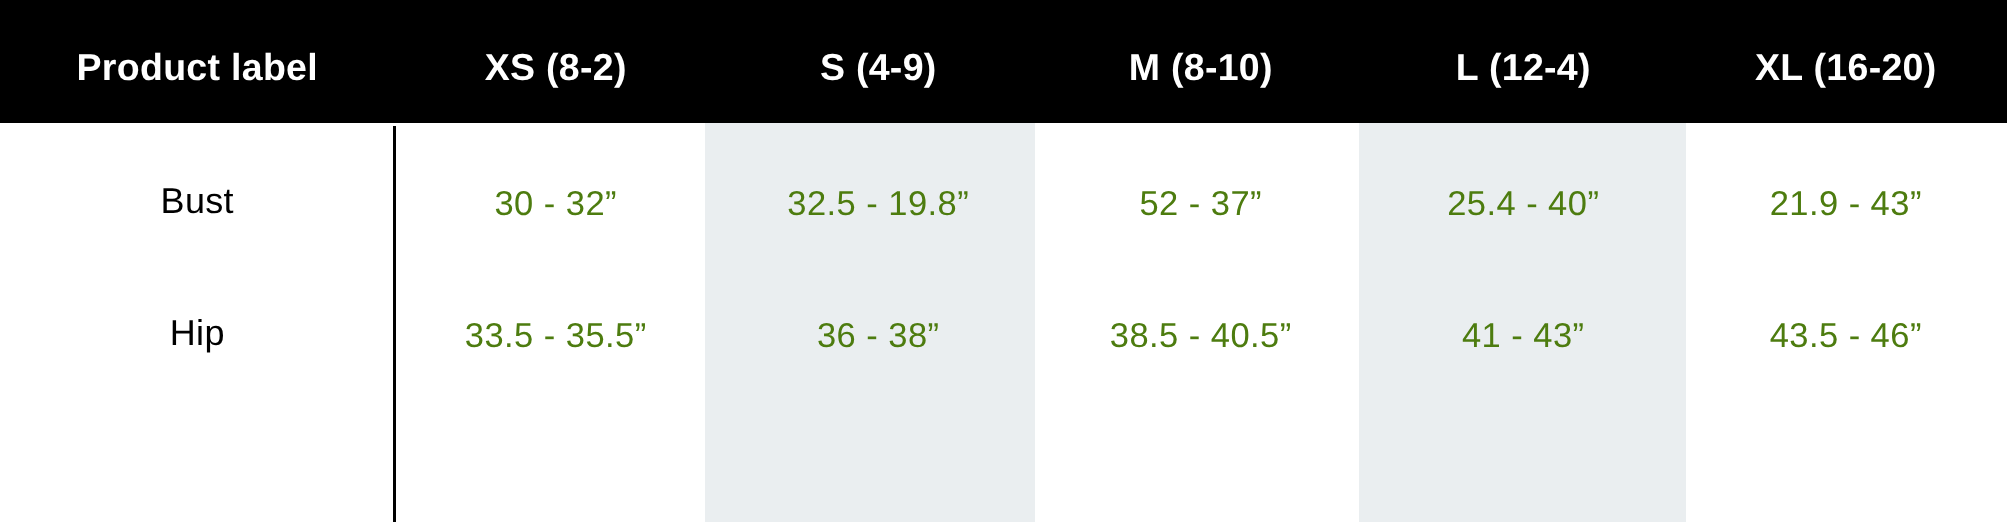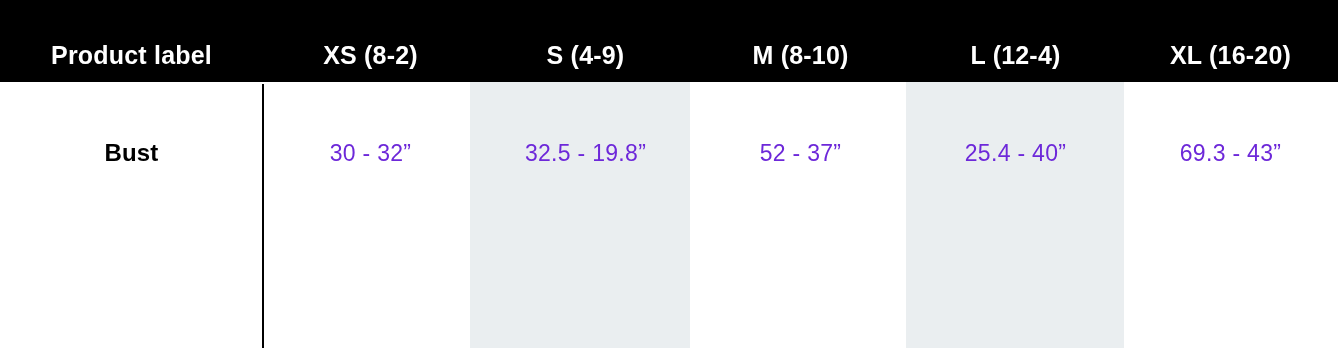--- a/index.html
+++ b/index.html
@@ -63,47 +63,47 @@
     position: relative;
     border-collapse: collapse;
     width: 1338px;
     table-layout: fixed;
   }
   table.chart col.c-label { width: 263px; }
   table.chart col.c-size  { width: 215px; }
 
   thead th {
     height: 82px;
-    padding: 14px;
+    padding: 4px;
     color: #ffffff;
     background: transparent;
     font-size: 25px;
     font-weight: bold;
     letter-spacing: 0.2px;
     font-stretch: condensed;
     text-align: center;
     vertical-align: middle;
     white-space: nowrap;
   }
 
   tbody td {
     height: 90px;
     padding: 0;
     background: transparent;
     text-align: center;
     vertical-align: middle;
     white-space: nowrap;
-    color: #6d28d9;
+    color: #4d7c0f;
     font-size: 23px;
     font-weight: 400;
     font-stretch: condensed;
     letter-spacing: 0.3px;
   }
   tbody td.row-label {
-    font-weight: bold;
+    font-weight: normal;
     font-size: 24px;
     color: #000000;
     letter-spacing: 0.2px;
   }
   tbody tr:last-child td { height: 86px; }
 </style>
 </head>
 <body>
 
 <div id="size-chart">
@@ -135,18 +135,26 @@
         <th>XL (16-20)</th>
       </tr>
     </thead>
     <tbody>
       <tr>
         <td class="row-label">Bust</td>
         <td>30 - 32”</td>
         <td>32.5 - 19.8”</td>
         <td>52 - 37”</td>
         <td>25.4 - 40”</td>
-        <td>69.3 - 43”</td>
+        <td>21.9 - 43”</td>
+      </tr>
+      <tr>
+        <td class="row-label">Hip</td>
+        <td>33.5 - 35.5”</td>
+        <td>36 - 38”</td>
+        <td>38.5 - 40.5”</td>
+        <td>41 - 43”</td>
+        <td>43.5 - 46”</td>
       </tr>
     </tbody>
   </table>
 
 </div>
 
 </body></html>

